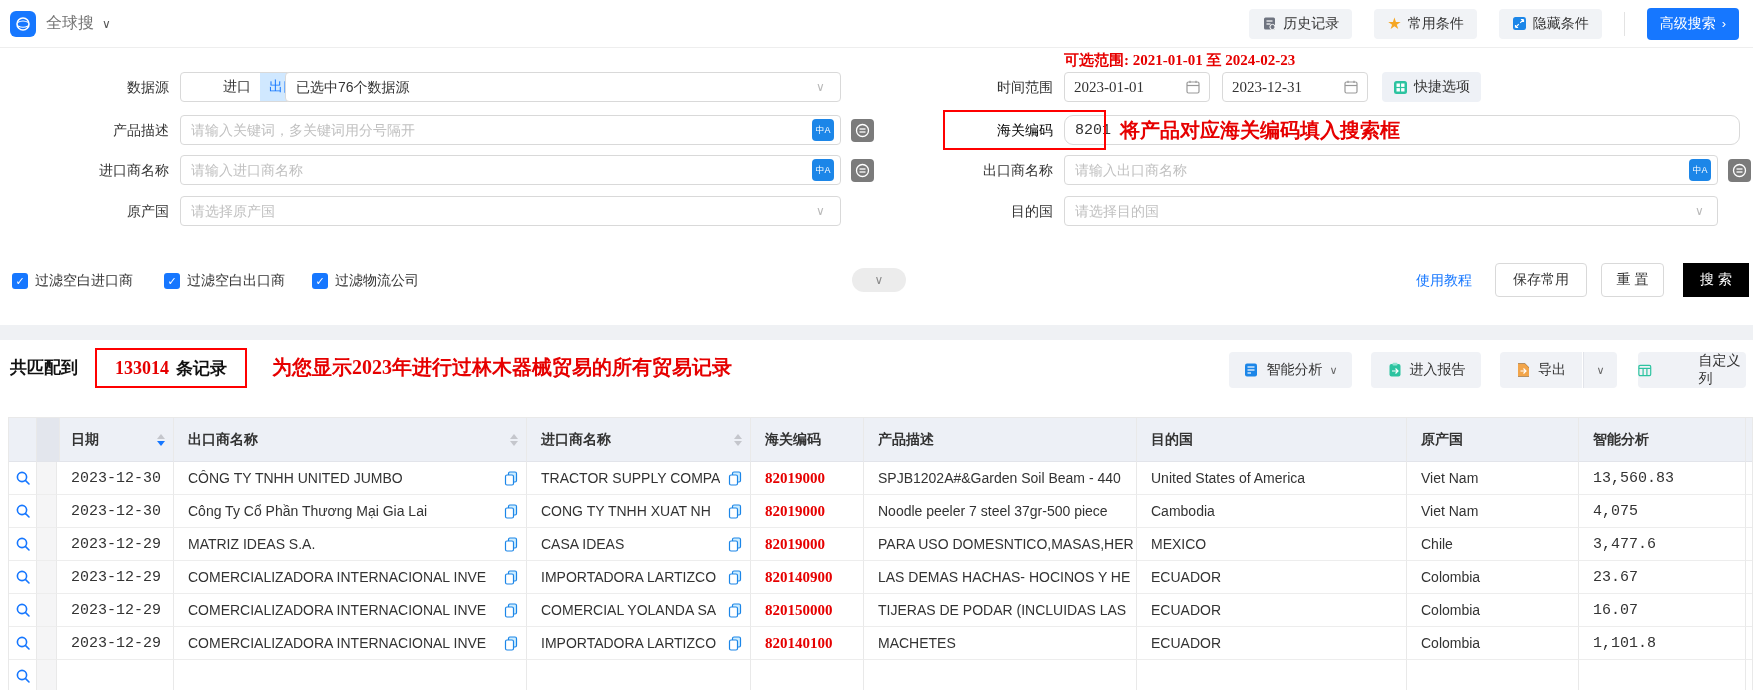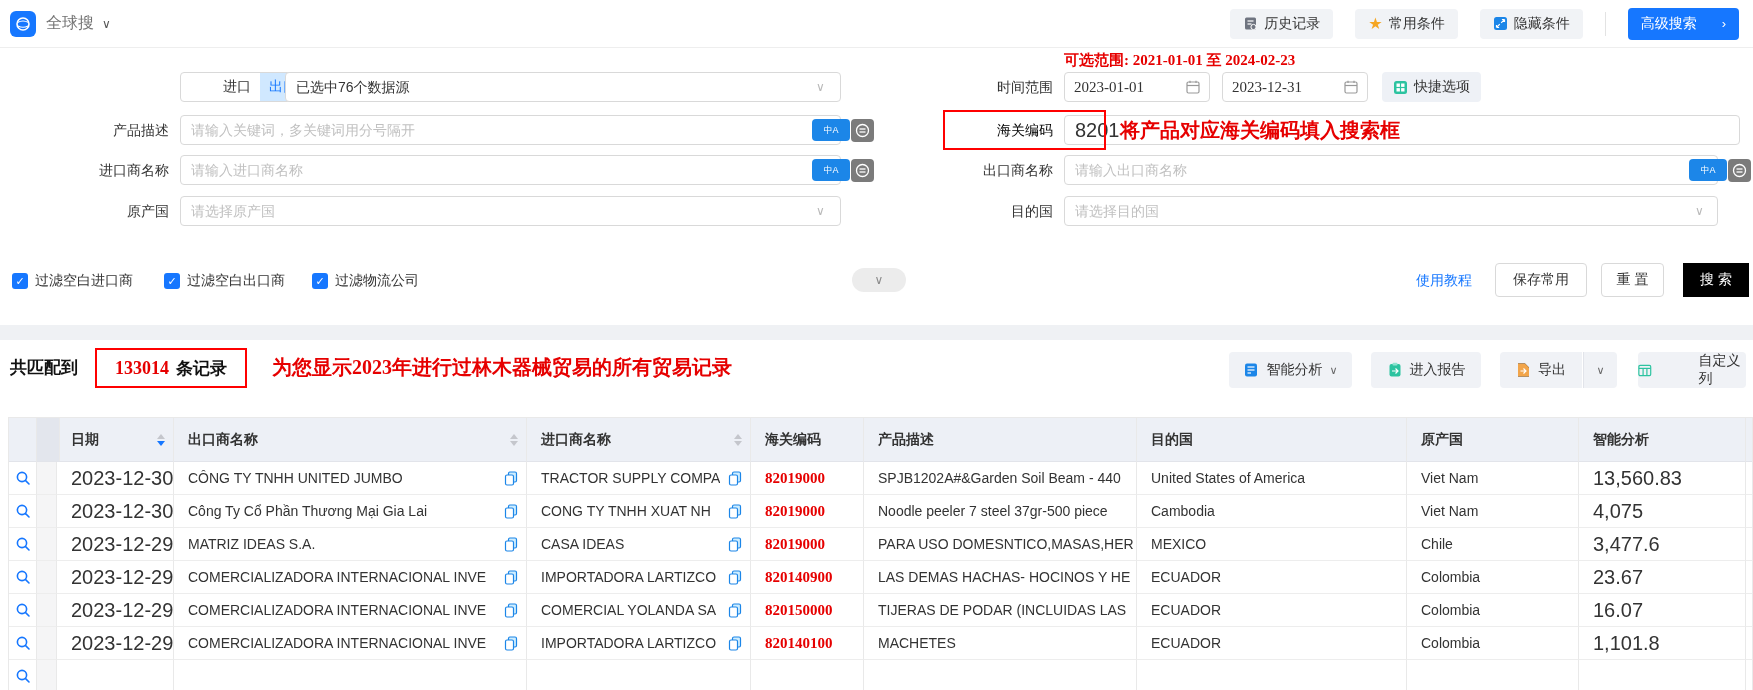--- a/index.html
+++ b/index.html
@@ -12,36 +12,36 @@
   .logo { width:26px; height:26px; border-radius:6px; background:#1677ff; display:flex;
     align-items:center; justify-content:center; }
   .app-name { font-size:16px; color:#737373; margin-left:10px; }
   .app-chev { margin-left:8px; color:#555; font-size:12px; }
   .topbar .spacer { flex:1; }
   .top-btn { height:30px; background:#f1f3f6; border-radius:4px; display:flex; align-items:center;
     padding:0 13px; font-size:14px; color:#333; margin-left:22px; cursor:pointer; }
   .top-btn .ic { margin-right:6px; display:flex; }
   .top-divider { width:1px; height:24px; background:#e3e3e3; margin-left:22px; }
   .adv-btn { height:32px; background:#1677ff; color:#fff; border-radius:4px; display:flex;
-    align-items:center; padding:0 13px; font-size:14px; margin-left:22px; cursor:pointer;gap:19px; }
+    align-items:center; padding:0 13px; font-size:14px; margin-left:22px; cursor:pointer; }
   .adv-btn .arr { margin-left:6px; font-size:13px; }
 
   
   .form-wrap { position:relative; height:277px; }
   .f-label { position:absolute; text-align:right; font-size:14px; color:#333; line-height:30px; }
   .f-input, .f-select { position:absolute; height:30px; border:1px solid #d9d9d9; border-radius:4px;
     background:#fff; font-size:14px; color:#333; padding:0 10px; outline:none; }
   .f-input::placeholder { color:#c0c0c0; }
   .sel-chev { position:absolute; color:#b9b9b9; font-size:12px; line-height:30px; }
   .seg { position:absolute; display:flex; height:30px; border:1px solid #d9d9d9; border-radius:4px;
     overflow:hidden;padding-left:33px; }
   .seg > div { width:46px; display:flex; align-items:center; justify-content:center; font-size:14px;
     cursor:pointer; }
   .seg .on { background:#d0e8ff; color:#1677ff; }
-  .trans-ic { position:absolute; width:38px; height:22px; border-radius:4px; background:#1c86e8;
+  .trans-ic { position:absolute; width:22px; height:22px; border-radius:4px; background:#1c86e8;
     color:#fff; font-size:9px; line-height:10px; display:flex; align-items:center; justify-content:center;
     flex-direction:column; cursor:pointer; }
   .dedupe-ic { position:absolute; width:23px; height:23px; border-radius:4px; background:#7b7b7b;
     display:flex; align-items:center; justify-content:center; cursor:pointer; }
   .red-note { position:absolute; color:#e60000; font-weight:bold;
     font-family:"Liberation Serif", serif; }
   .red-box { position:absolute; border:2px solid #ff0000; pointer-events:none; }
   .date-in { position:absolute; height:30px; border:1px solid #d9d9d9; border-radius:4px;
     display:flex; align-items:center; justify-content:space-between; padding:0 9px;
     font-family:"Liberation Serif", serif; font-size:15px; color:#333; cursor:pointer; }
@@ -95,21 +95,21 @@
   .t-body-row .strip { background:#f5f5f6; padding:0; }
   .t-head .c0, .t-body-row .c0 { padding:0; justify-content:center; }
   .sorter { margin-left:auto; display:flex; flex-direction:column; gap:2px; }
   .car-up { width:0; height:0; border-left:4px solid transparent; border-right:4px solid transparent;
     border-bottom:5px solid #c4c6cc; }
   .car-dn { width:0; height:0; border-left:4px solid transparent; border-right:4px solid transparent;
     border-top:5px solid #c4c6cc; }
   .car-active { border-top-color:#1677ff; }
   .cell-name { display:flex; align-items:center; justify-content:space-between; }
   .name-txt { overflow:hidden; text-overflow:clip; white-space:nowrap; }
-  .serif { font-family:Liberation Sans, sans-serif; font-size:20px; }
+  .serif { font-family:Liberation Mono, monospace; font-size:15px;border-radius:9px; }
   .hs { color:#e60000; font-weight:bold; font-family:"Liberation Serif", serif; font-size:15px; }
   .mag { cursor:pointer; display:flex; }
   .copy { cursor:pointer; display:flex; margin-left:6px; flex:none; }
 </style>
 </head>
 <body>
 
 <div class="topbar">
   <div class="logo">
     <svg width="16" height="16" viewBox="0 0 16 16">
@@ -149,20 +149,21 @@
   <div class="adv-btn">
     <span>高级搜索</span>
     <span class="arr">›</span>
   </div>
 </div>
 
 <div class="form-wrap">
 
   <div class="red-note" style="left:1064px; top:3px; font-size:15px;">可选范围: 2021-01-01 至 2024-02-23</div>
 
+  <div class="f-label" style="left:0; width:169px; top:24px;">数据源</div>
   <div class="seg" style="left:180px; top:24px;">
     <div>进口</div>
     <div class="on">出口</div>
   </div>
   <div class="f-input" style="left:285px; top:24px; width:556px; line-height:28px; cursor:pointer;">
     <span>已选中76个数据源</span>
   </div>
   <span class="sel-chev" style="left:816px; top:24px;">∨</span>
 
   <div class="f-label" style="left:900px; width:153px; top:24px;">时间范围</div>

